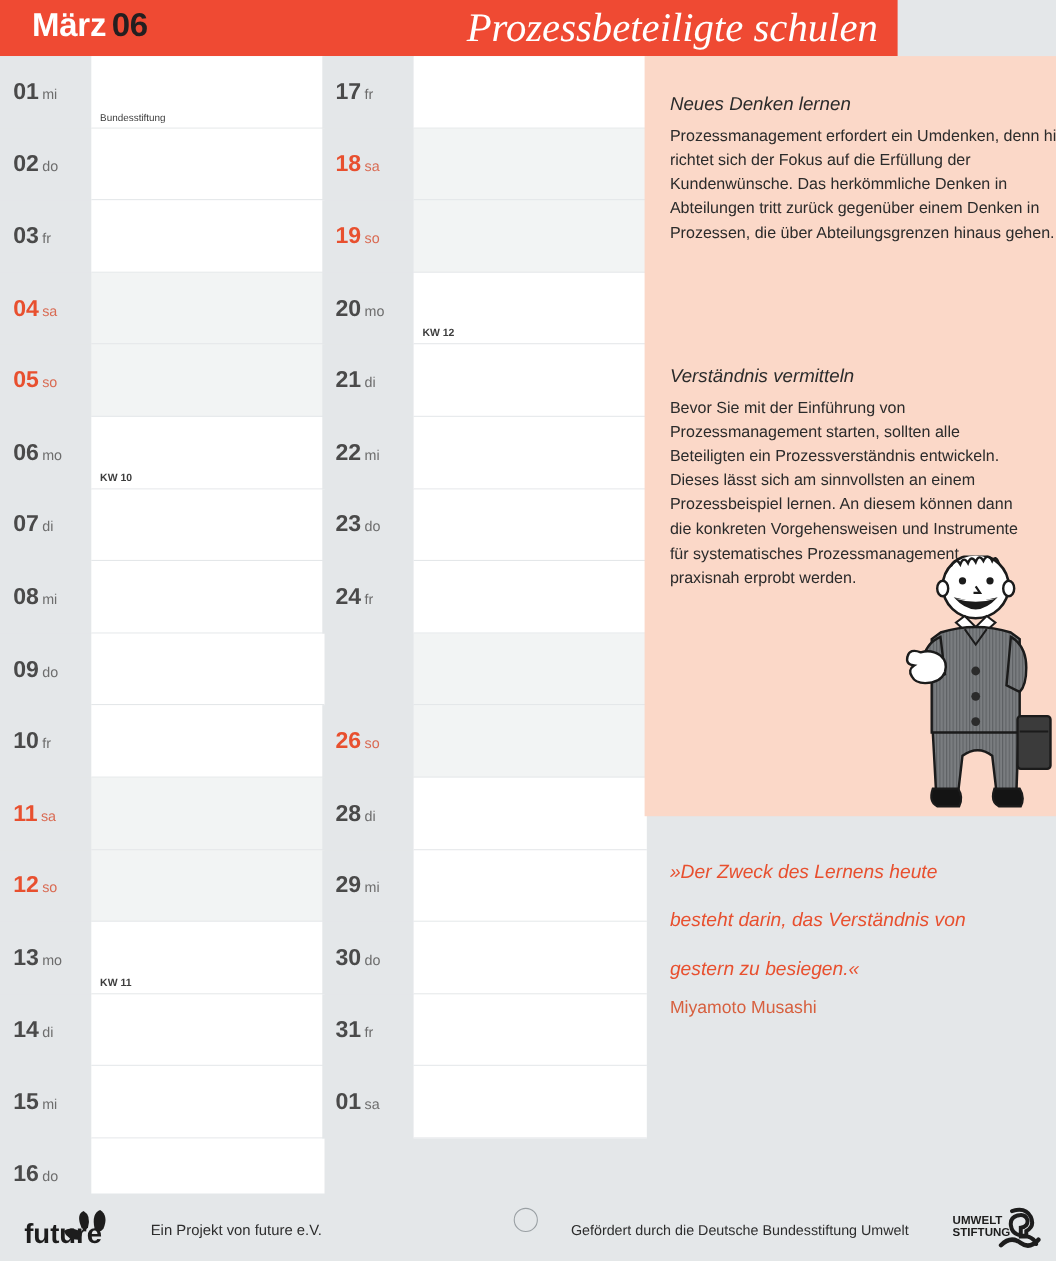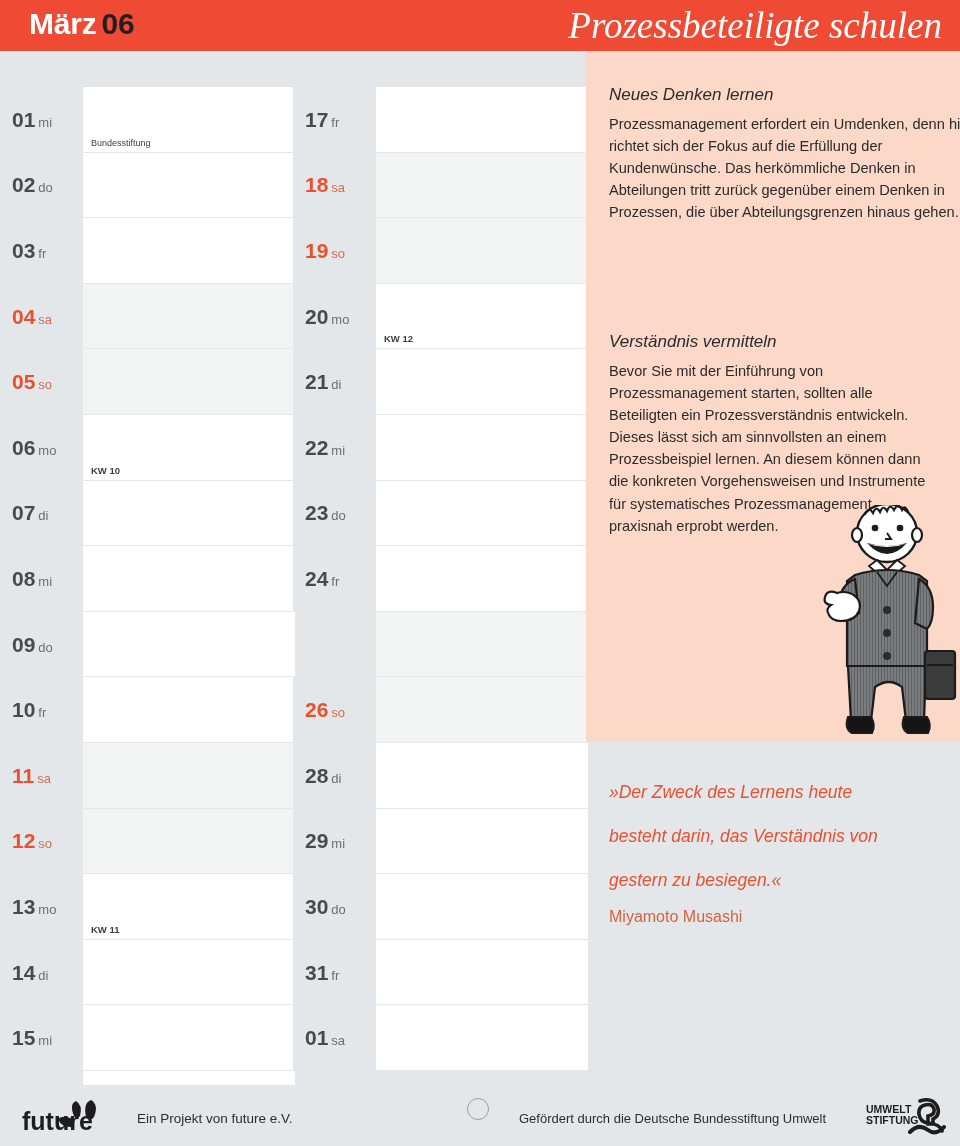--- a/index.html
+++ b/index.html
@@ -7,39 +7,39 @@
     width:960px;height:1146px;
     background:#e4e7e9;
     font-family:"Liberation Sans", sans-serif;
     overflow:hidden;
     position:relative;
   }
   .page{position:relative;width:960px;height:1146px;}
 
   
   .header{
-    position:absolute;left:0;top:0;width:960px;height:51px;
+    position:absolute;left:0;top:0;width:816px;height:51px;
     background:#ef4a33;
   }
   .header .month{
     position:absolute;left:29px;top:7px;
     font-size:30px;font-weight:bold;color:#ffffff;letter-spacing:-0.2px;
     white-space:nowrap;
   }
   .header .month .yr{color:#231f20;margin-left:5px;}
   .header .title{
     position:absolute;right:18px;top:0px;
     font-family:"Liberation Serif", serif;
     font-style:italic;font-size:37px;color:#ffffff;
     white-space:nowrap;line-height:51px;
   }
 
   
   .cal{position:absolute;left:0;top:51px;}
-  .daycol{position:absolute;top:0;width:295px;margin-top:36px;}
+  .daycol{position:absolute;top:0;width:295px;}
   .daycol.c1{left:0;}
   .daycol.c2{left:293px;text-decoration:underline;}
 
   .row{position:relative;height:65.6px;}
   .row .lbl{
     position:absolute;left:0;top:0;width:83px;height:100%;
     background:#e4e7e9;
   }
   .row .num{
     position:absolute;left:12px;top:50%;transform:translateY(-50%);

